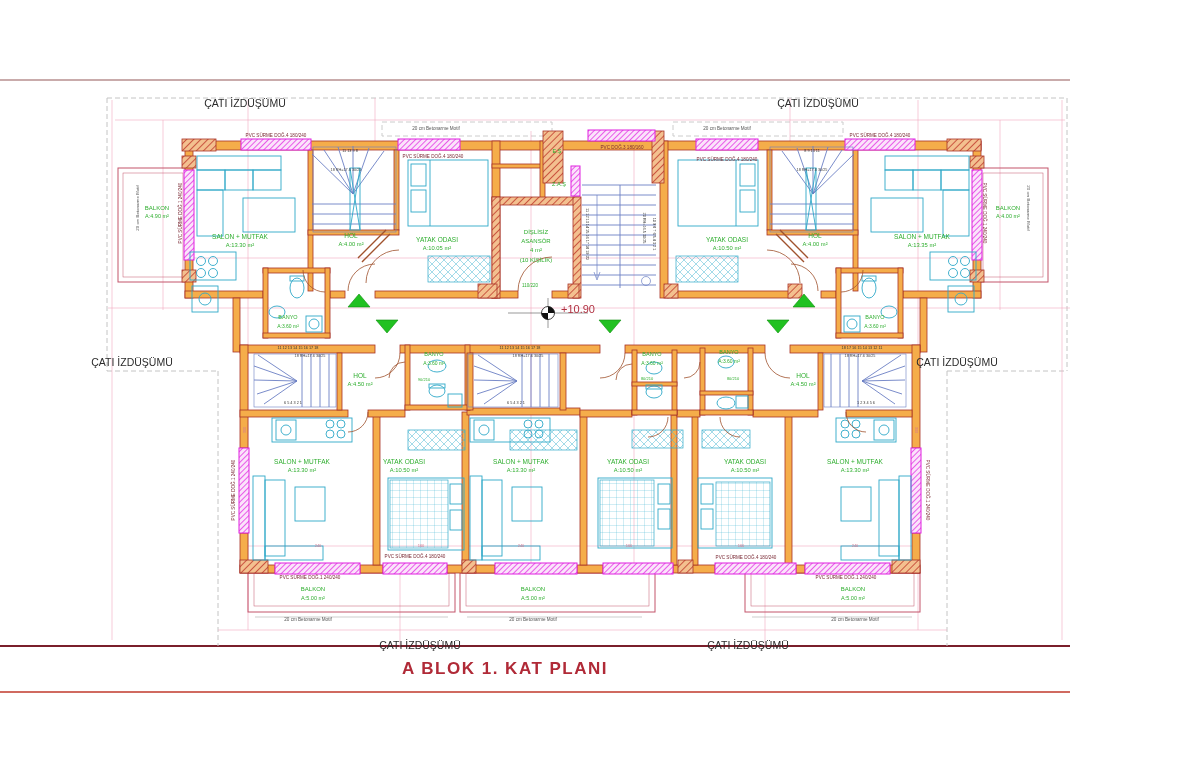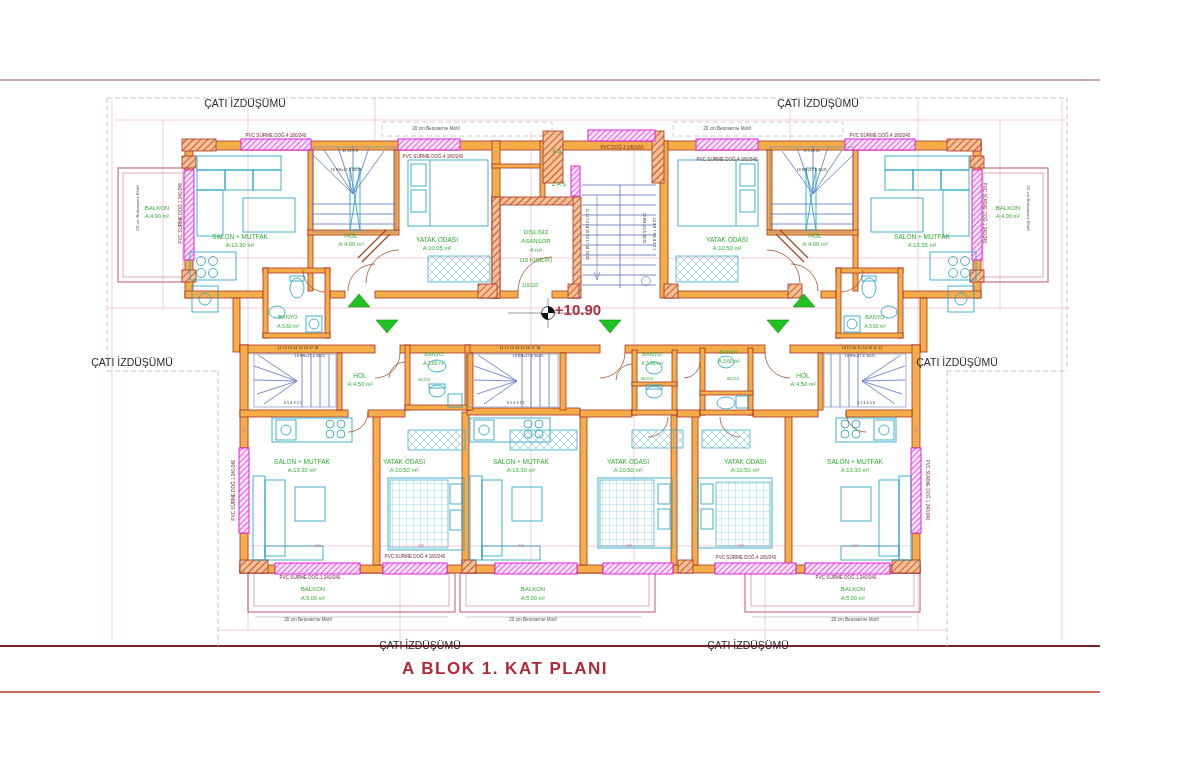--- a/index.html
+++ b/index.html
@@ -1,17 +1,17 @@
 <!DOCTYPE html>
 <html><head>
 <meta charset="utf-8">
 <style>
   html,body{margin:0;padding:0;background:#ffffff;}
   #canvas{position:relative;width:1070px;height:773px;background:#fff;overflow:hidden;
-          font-family:"Liberation Sans","DejaVu Sans",sans-serif;padding-left:30px;}
+          font-family:"Liberation Sans","DejaVu Sans",sans-serif;}
   #plan-svg{position:absolute;left:0;top:0;}
   .pl{position:absolute;white-space:nowrap;line-height:1;pointer-events:none;}
   #plan-title{position:absolute;left:505px;top:669px;transform:translate(-50%,-50%);
       font-size:17px;font-weight:bold;letter-spacing:1.5px;color:#b02a37;white-space:nowrap;}
 </style>
 </head>
 <body>
 
 <div id="canvas">
 
@@ -384,21 +384,21 @@
       <span class="pl" style="left: 157px; top: 217px; font-size: 5.5px; color: rgb(47, 174, 47); transform: translate(-50%, -50%);">A:4.90 m²</span>
       <span class="pl" style="left: 1008px; top: 208px; font-size: 6px; color: rgb(47, 174, 47); transform: translate(-50%, -50%);">BALKON</span>
       <span class="pl" style="left: 1008px; top: 217px; font-size: 5.5px; color: rgb(47, 174, 47); transform: translate(-50%, -50%);">A:4.00 m²</span>
       <span class="pl" style="left: 557px; top: 152px; font-size: 5.5px; color: rgb(47, 174, 47); transform: translate(-50%, -50%);">E.Ş</span>
       <span class="pl" style="left: 559px; top: 185px; font-size: 5.5px; color: rgb(47, 174, 47); transform: translate(-50%, -50%);">Z.A.Ş</span>
       <span class="pl" style="left: 536px; top: 232px; font-size: 6px; color: rgb(47, 174, 47); transform: translate(-50%, -50%);">DİŞLİSİZ</span>
       <span class="pl" style="left: 536px; top: 241px; font-size: 6px; color: rgb(47, 174, 47); transform: translate(-50%, -50%);">ASANSÖR</span>
       <span class="pl" style="left: 536px; top: 250px; font-size: 6px; color: rgb(47, 174, 47); transform: translate(-50%, -50%);">4 m²</span>
       <span class="pl" style="left: 536px; top: 260px; font-size: 6px; color: rgb(47, 174, 47); transform: translate(-50%, -50%);">(10 KİŞİLİK)</span>
       <span class="pl" style="left: 530px; top: 286px; font-size: 4.5px; color: rgb(47, 174, 47); transform: translate(-50%, -50%);">110/220</span>
-      <span class="pl" style="left: 578px; top: 309px; font-size: 15px; color: rgb(176, 48, 64); font-weight: bold; transform: translate(-50%, -50%);">+10.90</span>
+      <span class="pl" style="left: 578px; top: 309px; font-size: 11px; color: rgb(176, 48, 64); font-weight: normal; transform: translate(-50%, -50%);">+10.90</span>
       <span class="pl" style="left: 360px; top: 376px; font-size: 6.5px; color: rgb(47, 174, 47); transform: translate(-50%, -50%);">HOL</span>
       <span class="pl" style="left: 360px; top: 385px; font-size: 5.8px; color: rgb(47, 174, 47); transform: translate(-50%, -50%);">A:4.50 m²</span>
       <span class="pl" style="left: 803px; top: 376px; font-size: 6.5px; color: rgb(47, 174, 47); transform: translate(-50%, -50%);">HOL</span>
       <span class="pl" style="left: 803px; top: 385px; font-size: 5.8px; color: rgb(47, 174, 47); transform: translate(-50%, -50%);">A:4.50 m²</span>
       <span class="pl" style="left: 434px; top: 355px; font-size: 5.5px; color: rgb(47, 174, 47); transform: translate(-50%, -50%);">BANYO</span>
       <span class="pl" style="left: 434px; top: 363px; font-size: 5px; color: rgb(47, 174, 47); transform: translate(-50%, -50%);">A:3.60 m²</span>
       <span class="pl" style="left: 652px; top: 355px; font-size: 5.5px; color: rgb(47, 174, 47); transform: translate(-50%, -50%);">BANYO</span>
       <span class="pl" style="left: 652px; top: 363px; font-size: 5px; color: rgb(47, 174, 47); transform: translate(-50%, -50%);">A:3.60 m²</span>
       <span class="pl" style="left: 729px; top: 353px; font-size: 5.5px; color: rgb(47, 174, 47); transform: translate(-50%, -50%);">BANYO</span>
       <span class="pl" style="left: 729px; top: 361px; font-size: 5px; color: rgb(47, 174, 47); transform: translate(-50%, -50%);">A:3.60 m²</span>

